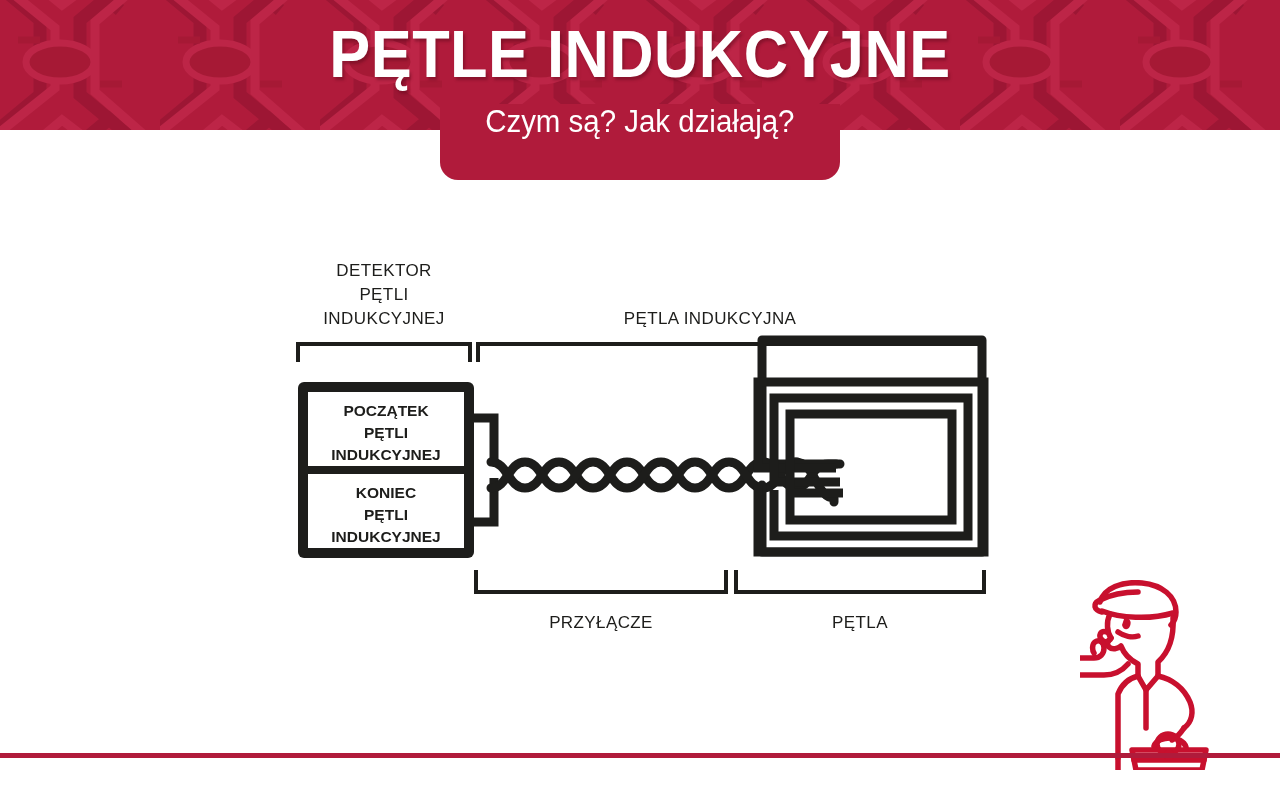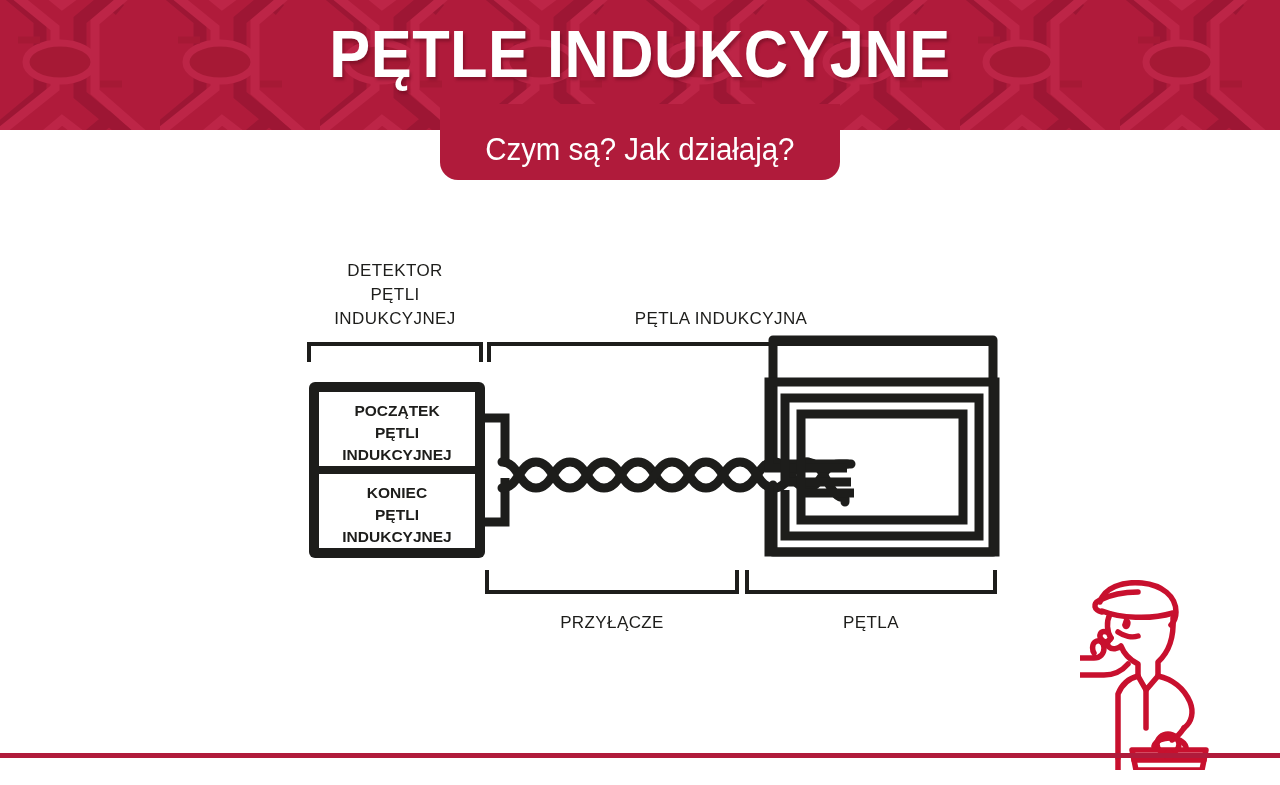--- a/index.html
+++ b/index.html
@@ -42,37 +42,36 @@
   }
 
   
   .subtitle-badge {
     position:absolute;
     left:440px; top:104px;
     width:400px; height:76px;
     background:#b01b3b;
     border-radius:0 0 18px 18px;
     display:flex;
-    align-items:flex-end;
     justify-content:center;
     padding-bottom:12px;
   }
   .subtitle-text {
     color:#ffffff;
     font-size:31px;
     font-weight:normal;
     transform:scaleX(0.95);
     white-space:nowrap;
     font-family:"Liberation Sans", sans-serif;
   }
 
   
   .diagram {
     position:absolute;
-    left:261px; top:240px;
+    left:250px; top:240px;
     width:790px; height:400px;
   }
   .diagram svg { display:block; }
 
   
   .mascot {
     position:absolute;
     left:1080px; top:580px;
     width:200px; height:190px;
   }

